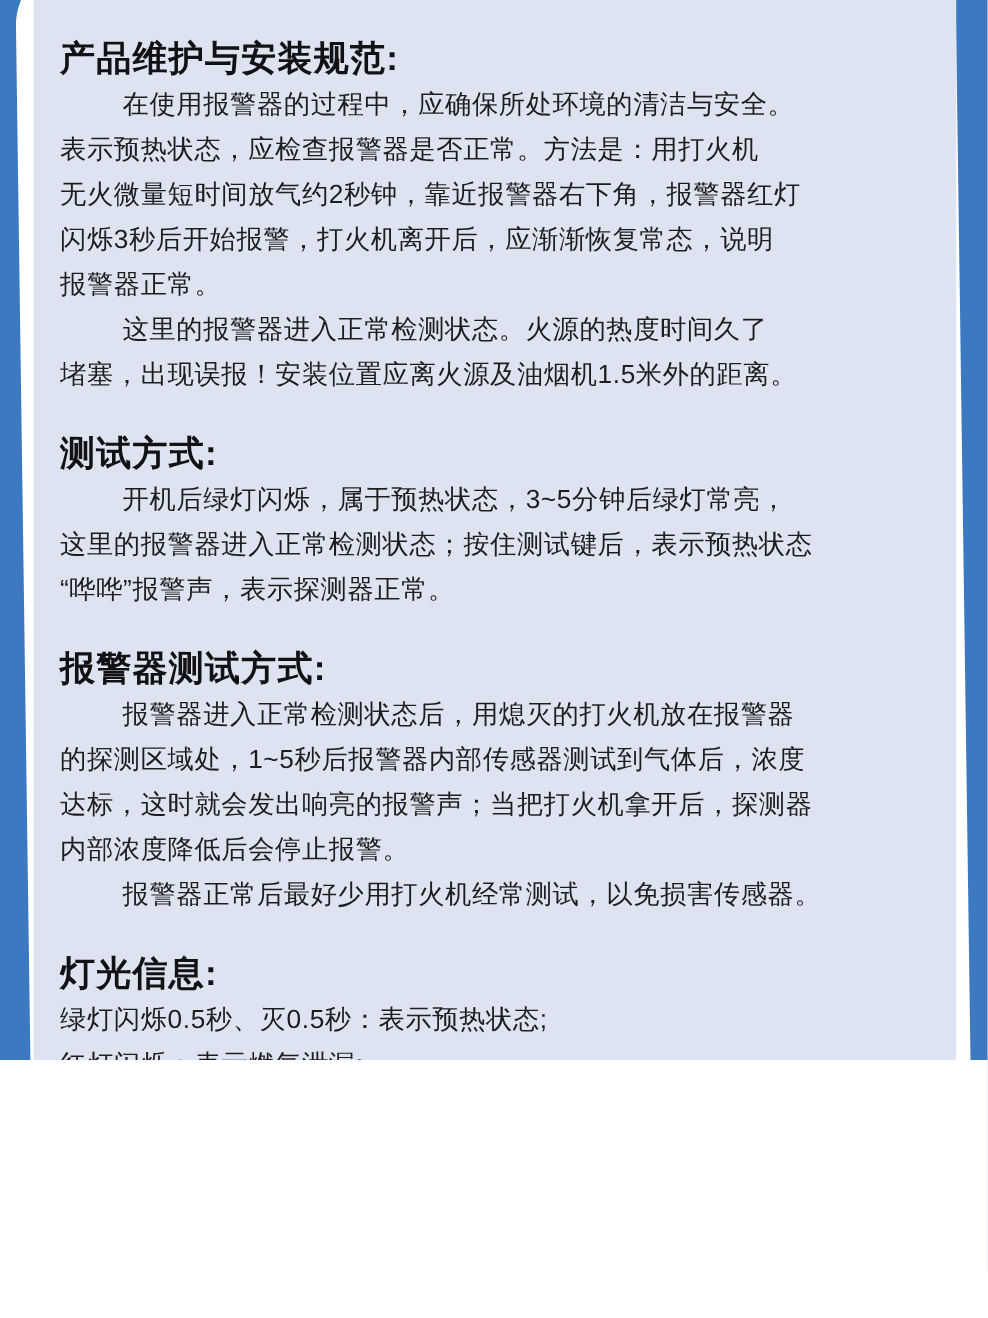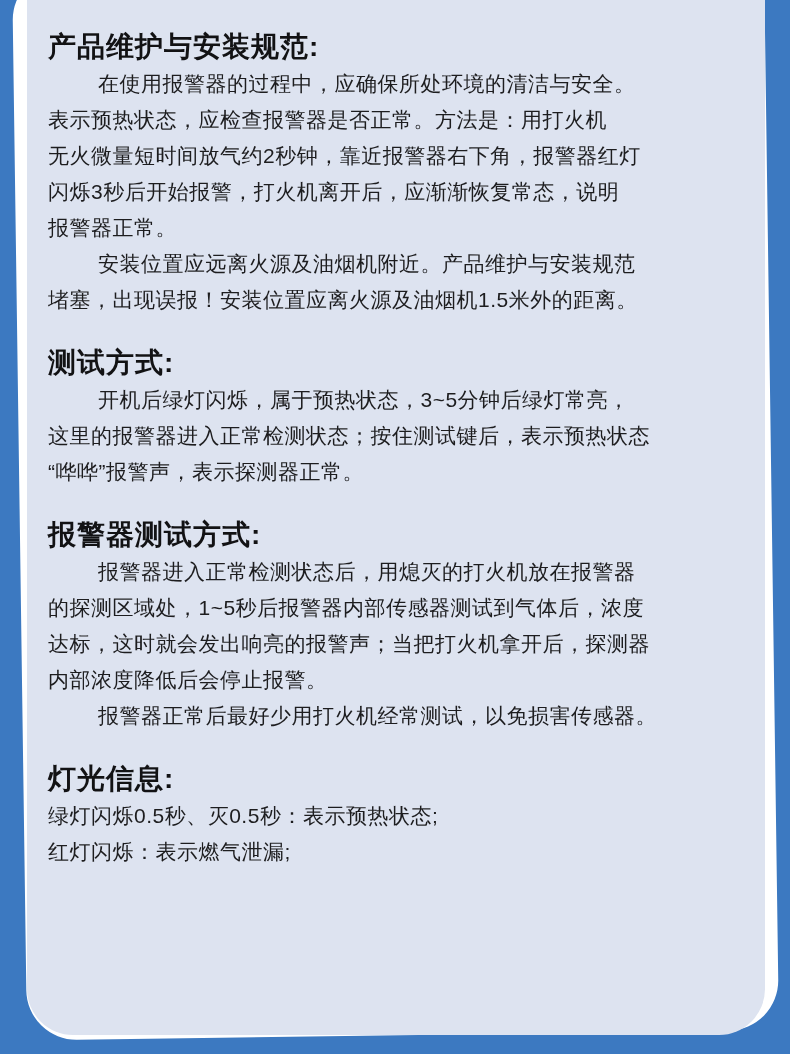--- a/index.html
+++ b/index.html
@@ -2,21 +2,21 @@
 <html style="--bg-blue: #3c79c1; --card-white: #ffffff; --panel: #dde3f0; --text: #1d1d1f;"><head>
 <meta charset="utf-8">
 <style>
   html,body{margin:0;padding:0;}
   body{
     width:790px;height:1054px;
     font-family:"Liberation Sans","DejaVu Sans",sans-serif;
   }
   .stage{
     position:relative;
-    width:790px;height:1054px;
+    width:790px;height:848px;
     overflow:hidden;
     background:var(--bg-blue,#3c79c1);
   }
   .white-card{
     position:absolute;
     left:12px;top:-40px;
     width:752px;height:1070px;
     background:var(--card-white,#ffffff);
     border-radius:50px;
     transform:rotate(-0.8deg);
@@ -57,21 +57,21 @@
   <div class="white-card"></div>
   <div class="panel">
     <div id="content">
         <section>
           <div class="sec-heading">产品维护与安装规范:</div>
           <div class="line indent">在使用报警器的过程中，应确保所处环境的清洁与安全。</div>
           <div class="line">表示预热状态，应检查报警器是否正常。方法是：用打火机</div>
           <div class="line">无火微量短时间放气约2秒钟，靠近报警器右下角，报警器红灯</div>
           <div class="line">闪烁3秒后开始报警，打火机离开后，应渐渐恢复常态，说明</div>
           <div class="line">报警器正常。</div>
-          <div class="line indent">安装位置应远离火源及油烟机附近。产品维护与安装规范</div>
+          <div class="line indent">这里的报警器进入正常检测状态。火源的热度时间久了</div>
           <div class="line">堵塞，出现误报！安装位置应离火源及油烟机1.5米外的距离。</div>
         </section>
         <section>
           <div class="sec-heading">测试方式:</div>
           <div class="line indent">开机后绿灯闪烁，属于预热状态，3~5分钟后绿灯常亮，</div>
           <div class="line">这里的报警器进入正常检测状态；按住测试键后，表示预热状态</div>
           <div class="line">“哗哗”报警声，表示探测器正常。</div>
         </section>
         <section>
           <div class="sec-heading">报警器测试方式:</div>

